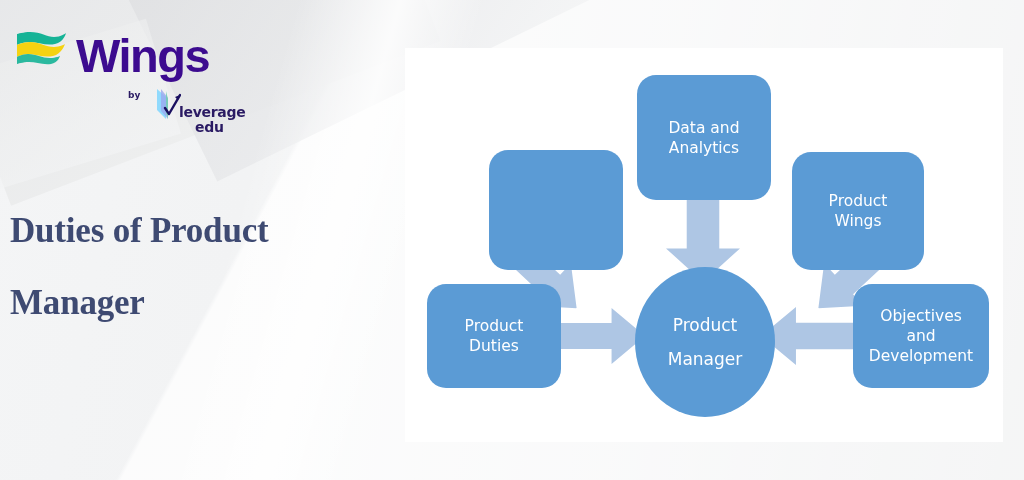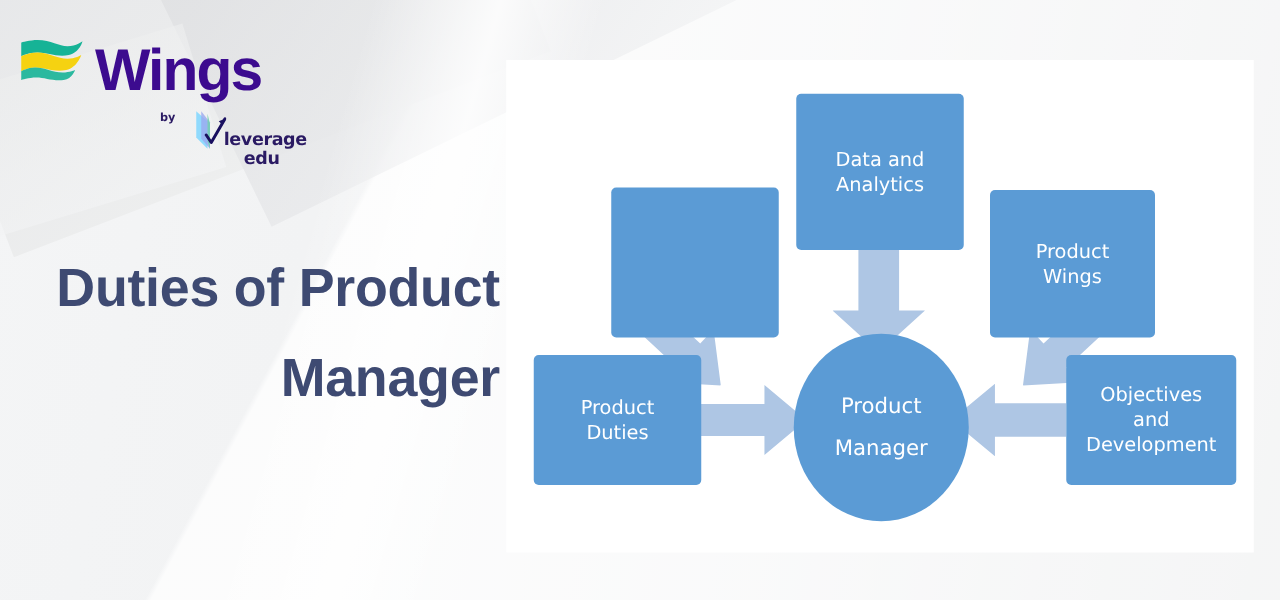--- a/index.html
+++ b/index.html
@@ -114,43 +114,43 @@
     margin-top: 19px;
   }
   #logo-sub-text .l2 { padding-left: 16px; display: block; }
 
   
   #headline {
     position: absolute;
     left: 10px;
     top: 195px;
     width: 390px;
-    text-align: right;
+    text-align: left;
     color: #3e4a72;
-    font-size: 43px;
+    font-size: 35px;
     font-weight: 700;
     line-height: 72px;
     letter-spacing: -0.2px;
-    font-family: Liberation Sans, sans-serif;
+    font-family: Liberation Serif, serif;
   }
 
   
   #panel {
     position: absolute;
     left: 405px;
     top: 48px;
     width: 598px;
     height: 394px;
     background: #ffffff;
   }
 
   .node {
     position: absolute;
     background: #5b9bd5;
-    border-radius: 4px;
+    border-radius: 19px;
     color: #ffffff;
     display: flex;
     align-items: center;
     justify-content: center;
     text-align: center;
     font-size: 15.5px;
     line-height: 20px;
     font-family: "DejaVu Sans", sans-serif;
     box-sizing: border-box;
     padding: 4px 6px;

